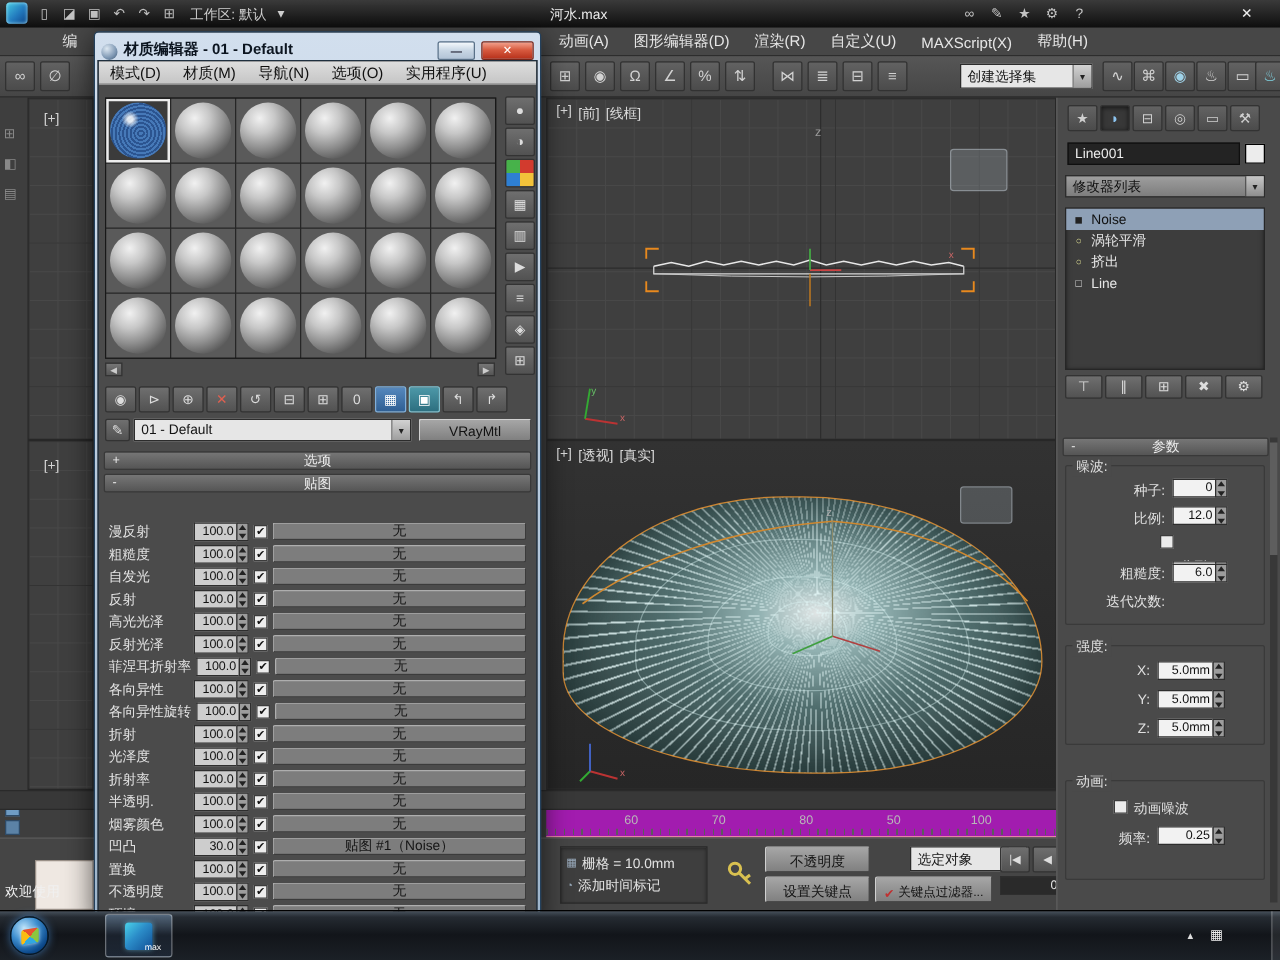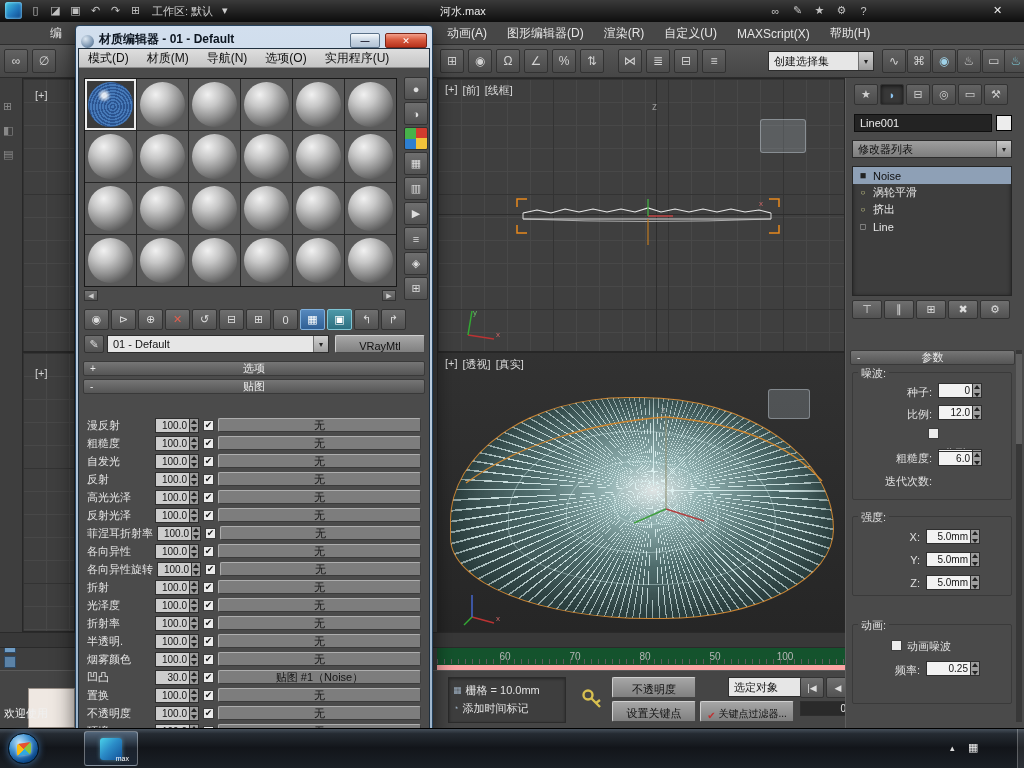--- a/index.html
+++ b/index.html
@@ -78,21 +78,21 @@
 .cptab{position:absolute;top:6px;width:24px;height:21px;background:linear-gradient(#636363,#4b4b4b);border:1px solid #333;display:flex;align-items:center;justify-content:center;color:#cfcfcf;font-size:11px;border-radius:2px}
 .cptab.on{background:#383838;color:#8cc4f0;box-shadow:inset 0 1px 4px rgba(0,0,0,.7)}
 .darkfield{background:#232323;border:1px solid #0f0f0f;color:#ececec;font-size:11px;padding:0 5px;display:flex;align-items:center}
 #stackbox{position:absolute;left:6px;top:88px;width:160px;height:130px;background:#3d3d3d;border:1px solid #262626;box-shadow:inset 0 1px 4px rgba(0,0,0,.5)}
 .srow{height:17px;display:flex;align-items:center;gap:5px;padding:0 5px;font-size:11px;color:#e6e6e6}
 .srow .si{font-size:8px;color:#d8d890;width:10px;text-align:center}
 .srow.sel{background:#8ea0b6;color:#101010}
 .srow.sel .si{color:#222}
 
 #trackbar{position:absolute;left:0;top:632px;width:845px;height:16px;background:#383838;border-top:1px solid #2a2a2a;border-bottom:1px solid #2a2a2a}
-#ruler{position:absolute;left:437px;top:648px;width:408px;height:22px;background:#14532d;border-bottom:5px solid #fca5a5}
+#ruler{position:absolute;left:437px;top:648px;width:408px;height:22px;background:#a21caf;border-bottom:1px solid #fca5a5}
 #ruler::after{content:"";position:absolute;left:0;right:0;bottom:1px;height:5px;background:repeating-linear-gradient(90deg,#5d5d5d 0 1px,transparent 1px 7px)}
 .tick{position:absolute;top:3px;width:26px;text-align:center;font-size:10px;color:#b8b8b8}
 #statusbar{position:absolute;left:0;top:670px;width:1024px;height:58px;background:#454545;border-top:1px solid #5a5a5a;z-index:4}
 .statbtn{position:absolute;font-size:11px}
 .navbtn{position:absolute;width:22px;height:21px}
 
 #taskbar{position:absolute;left:0;top:728px;width:1024px;height:40px;background:linear-gradient(#46505b 0%,#252b32 12%,#12151a 48%,#1b2026 100%);border-top:1px solid #000;z-index:100}
 #orb{position:absolute;left:8px;top:4px;width:31px;height:31px;border-radius:50%;background:radial-gradient(circle at 35% 28%,#b9e1f9,#3e8fd0 38%,#0d4a8c 72%,#072447);border:1px solid #051827;box-shadow:0 0 7px rgba(90,170,255,.55)}
 #orb .flag{position:absolute;left:8px;top:9px;width:14px;height:12px;background:conic-gradient(from -45deg,#e8532e 0 25%,#8cc63f 0 50%,#31a8e0 0 75%,#fbbc12 0 100%);border-radius:2px;transform:skewY(-8deg);box-shadow:0 0 3px rgba(255,255,255,.7)}
 #task-max{position:absolute;left:84px;top:2px;width:54px;height:35px;border:1px solid rgba(255,255,255,.35);border-radius:3px;background:linear-gradient(rgba(150,190,230,.38),rgba(70,100,140,.16) 50%,rgba(40,60,90,.28));display:flex;align-items:center;justify-content:center}

